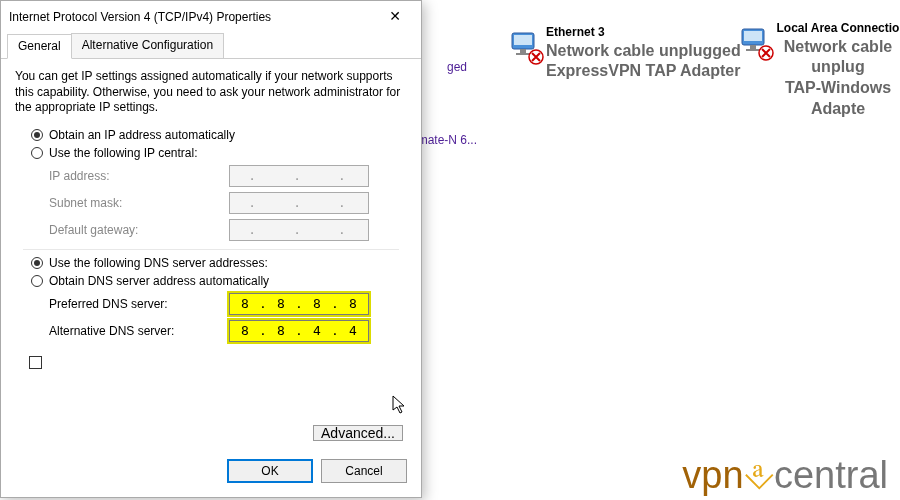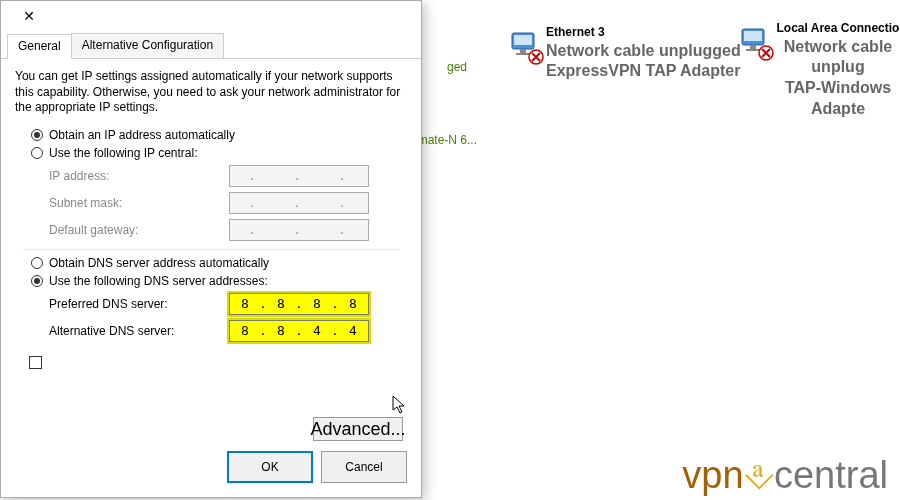--- a/index.html
+++ b/index.html
@@ -28,21 +28,21 @@
   .adapter-icon {
     width: 40px; height: 40px;
     position: relative;
   }
   .adapter-icon svg { width: 40px; height: 40px; }
   .adapter-text { line-height: 1.3; }
   .adapter-name { font-size: 12px; color: #000; }
   .adapter-line { font-size: 16px; color: #666; }
   .gap-text {
     position: absolute;
-    color: #4d7c0f;
+    color: #4c1d95;
     font-size: 12px;
   }
   .watermark {
     position: absolute;
     bottom: 2px; right: 12px;
     font-size: 38px;
     font-weight: 400;
     color: #777;
     font-family: "Segoe UI", sans-serif;
   }
@@ -148,33 +148,33 @@
     display: flex; align-items: center; gap: 6px;
     margin: 14px 0 0 14px;
   }
   .checkbox {
     width: 13px; height: 13px; border: 1px solid #333;
     flex-shrink: 0;
   }
   .advanced-btn {
     position: absolute;
     right: 18px; bottom: 56px;
-    width: 90px; height: 24px;
+    width: 90px; height: 16px;
     border: 1px solid #999;
     background: #f0f0f0;
     display: flex; align-items: center; justify-content: center;
-    font-size: 18px;
+    font-size: 14px;
   }
   .buttons {
     position: absolute;
     right: 14px; bottom: 14px;
     display: flex; gap: 8px;
   }
   .btn {
-    width: 86px; height: 32px;
+    width: 86px; height: 24px;
     border: 1px solid #999;
     background: #f0f0f0;
     display: flex; align-items: center; justify-content: center;
     font-size: 12px;
   }
   .btn.primary { border: 2px solid #0078d7; }
   .cursor {
     position: absolute;
     left: 392px; top: 395px;
     font-size: 16px;
@@ -225,20 +225,21 @@
     </div>
   </div>
 
   <div class="watermark">
     <span class="vpn">vpn</span><span style="color:#e6a817;">⎀</span><span>central</span>
   </div>
 </div>
 
 <div class="dialog">
   <div class="titlebar">
+    <span class="titlebar-title">Internet Protocol Version 4 (TCP/IPv4) Properties</span>
     <div class="close-btn">
       <span>✕</span>
     </div>
   </div>
 
   <div class="tabs">
     <div class="tab active">General</div>
     <div class="tab inactive">Alternative Configuration</div>
   </div>
 
@@ -271,26 +272,26 @@
         <div class="ipfield">
             <span>.&nbsp;&nbsp;&nbsp;.&nbsp;&nbsp;&nbsp;.</span>
           </div>
       </div>
     </div>
 
     <div class="divider"></div>
 
     <div class="group">
       <div class="radiorow">
+        <span class="radio selected"></span>
+        <span>Use the following DNS server addresses:</span>
+      </div>
+      <div class="radiorow">
         <span class="radio"></span>
         <span>Obtain DNS server address automatically</span>
-      </div>
-      <div class="radiorow">
-        <span class="radio selected"></span>
-        <span>Use the following DNS server addresses:</span>
       </div>
       <div class="fieldrow">
         <span class="fieldlabel enabled">Preferred DNS server:</span>
         <div class="ipfield enabled highlight">
           <span class="segs">
             <span class="seg">8</span>
               <span class="dot">.</span>
             <span class="seg">8</span>
               <span class="dot">.</span>
             <span class="seg">8</span>

